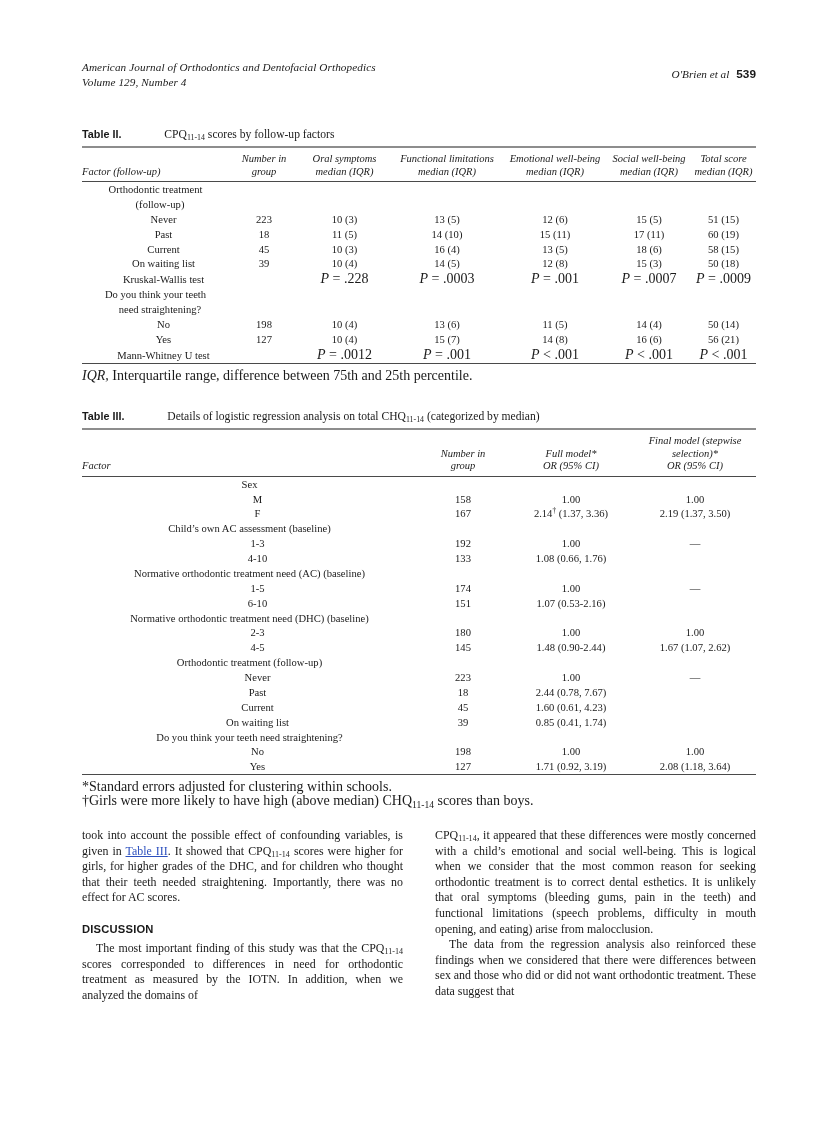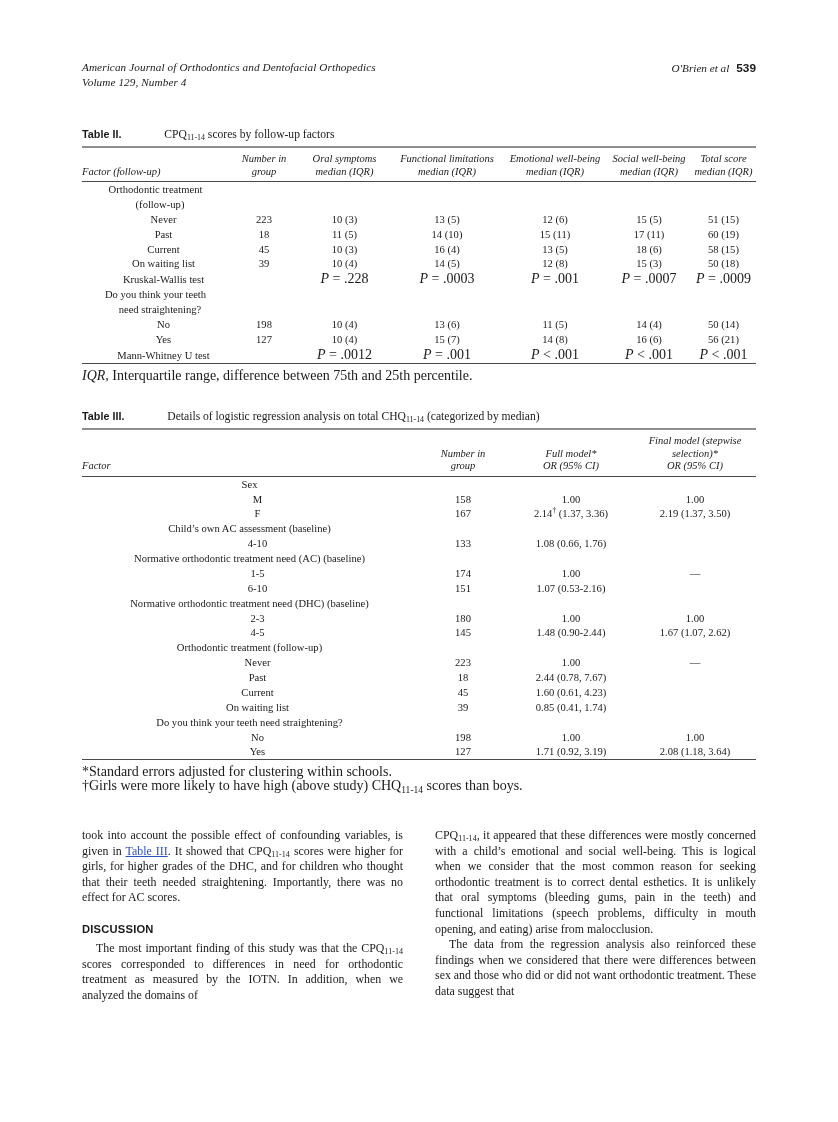--- a/index.html
+++ b/index.html
@@ -23,21 +23,21 @@
   }
 
   
   .runhead {
     position: absolute;
     left: 82px;
     top: 60px;
     width: 674px;
     display: flex;
     justify-content: space-between;
-    align-items: flex-start;
+    align-items: center;
   }
   .runhead-left {
     font-style: italic;
     font-size: 11.2px;
     line-height: 14.5px;
     letter-spacing: 0.1px;
   }
   .runhead-right {
     text-align: right;
     font-size: 11.2px;
@@ -381,20 +381,26 @@
             <td>2.14<sup>†</sup> (1.37, 3.36)</td>
             <td>2.19 (1.37, 3.50)</td>
           </tr>
           <tr>
             <td class="lead ind0">Child’s own AC assessment (baseline)</td>
             <td></td>
             <td></td>
             <td></td>
           </tr>
           <tr>
+            <td class="lead ind1">1-3</td>
+            <td>192</td>
+            <td>1.00</td>
+            <td>—</td>
+          </tr>
+          <tr>
             <td class="lead ind1">4-10</td>
             <td>133</td>
             <td>1.08 (0.66, 1.76)</td>
             <td></td>
           </tr>
           <tr>
             <td class="lead ind0">Normative orthodontic treatment need (AC) (baseline)</td>
             <td></td>
             <td></td>
             <td></td>
@@ -475,21 +481,21 @@
             <td class="lead ind1">Yes</td>
             <td>127</td>
             <td>1.71 (0.92, 3.19)</td>
             <td>2.08 (1.18, 3.64)</td>
           </tr>
         </tbody>
     </table>
     <div class="rule-bot"></div>
     <div class="tfootnote">
       <div>*Standard errors adjusted for clustering within schools.</div>
-      <div><span>†Girls were more likely to have high (above study) CHQ</span><sub>11-14</sub><span> scores than boys.</span></div>
+      <div><span>†Girls were more likely to have high (above median) CHQ</span><sub>11-14</sub><span> scores than boys.</span></div>
     </div>
   </div>
 
   <div class="body-cols">
 
     <div class="col">
       <p class="para"><span>took into account the possible effect of confounding variables, is given in </span><a class="xlink" href="#">Table III</a><span>. It showed that CPQ</span><sub>11-14</sub><span> scores were higher for girls, for higher grades of the DHC, and for children who thought that their teeth needed straightening. Importantly, there was no effect for AC scores.</span></p>
 
       <h2 class="section">DISCUSSION</h2>
 

